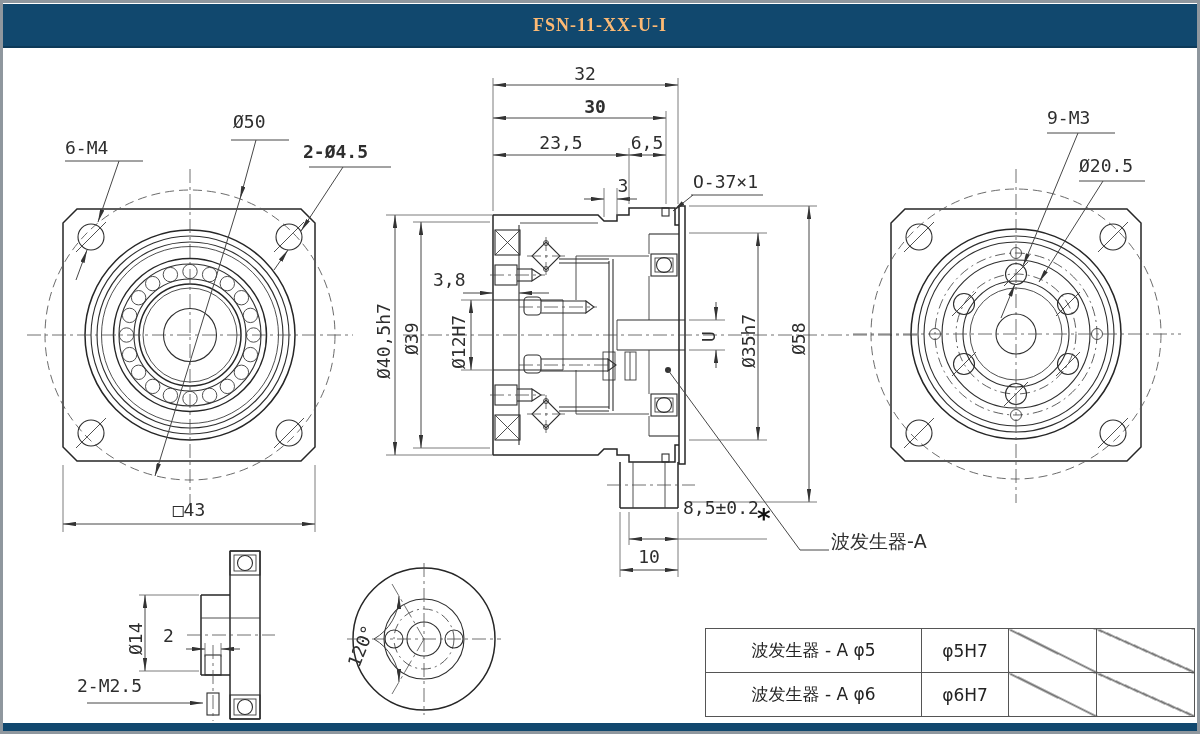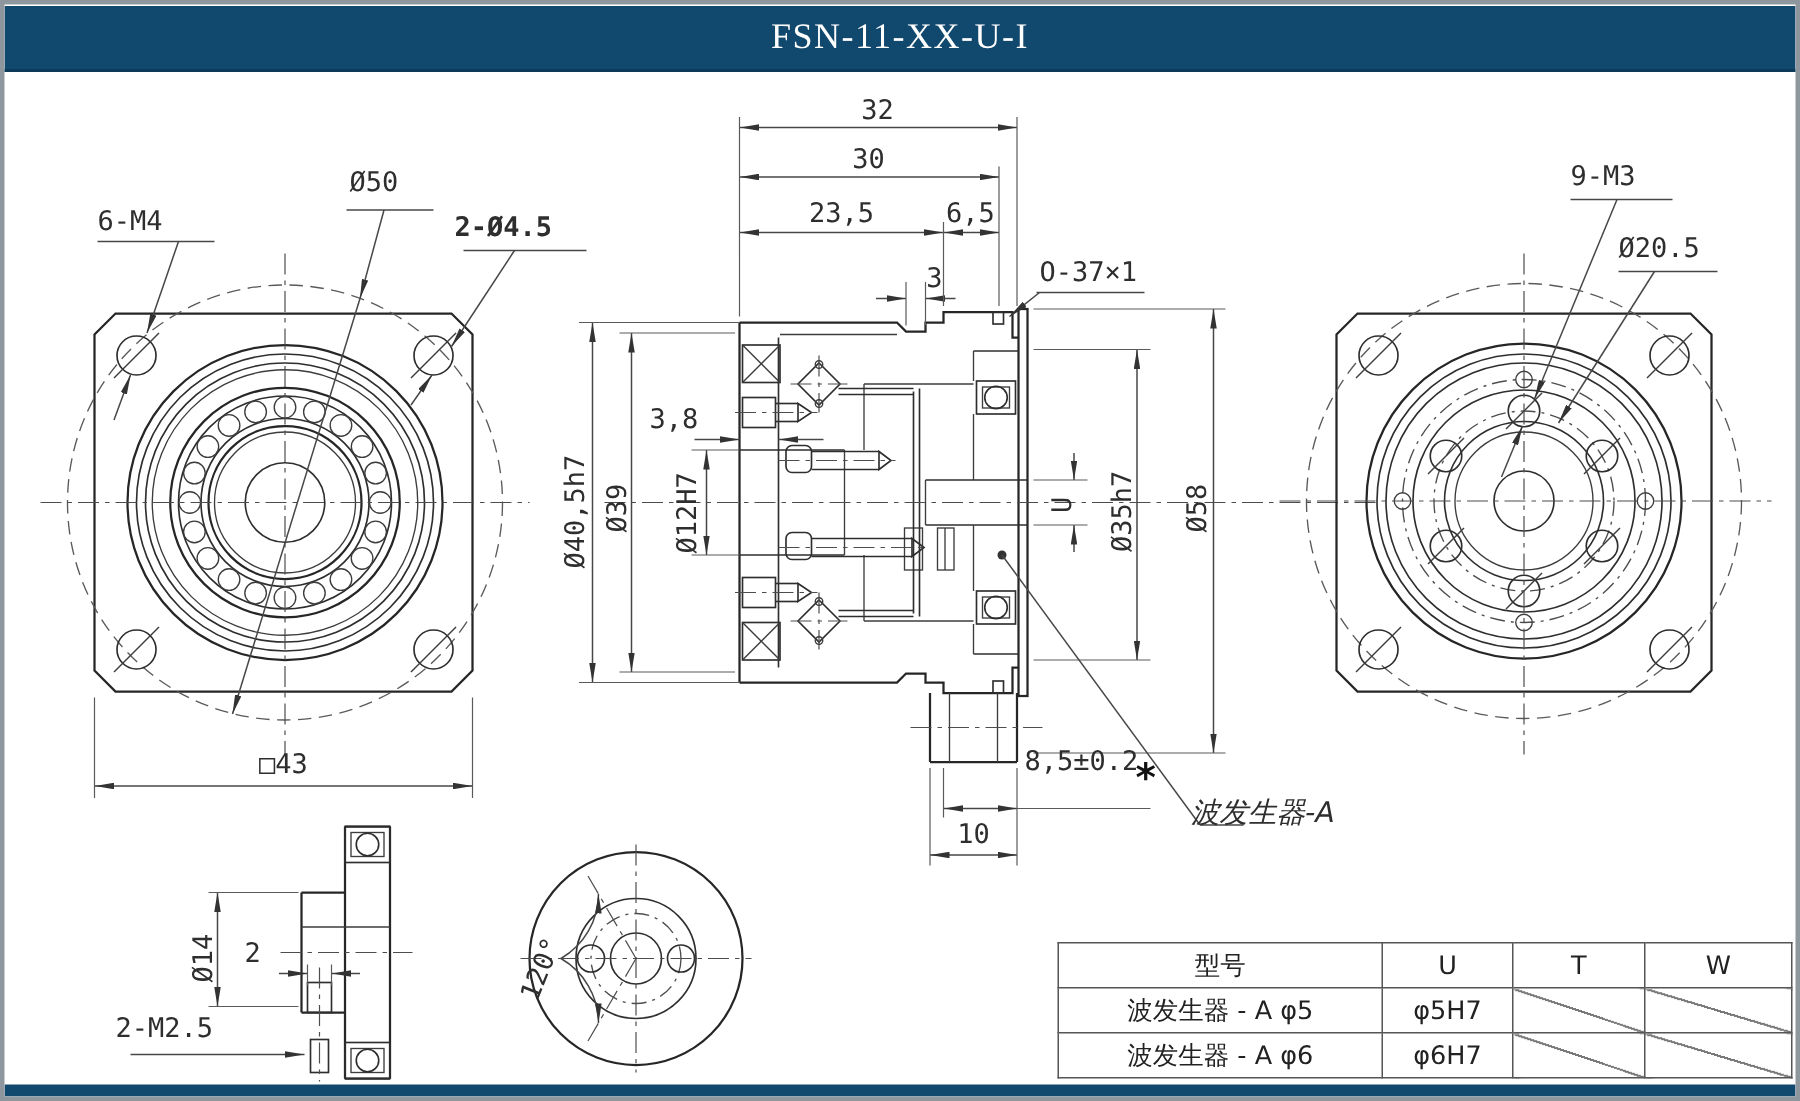--- a/index.html
+++ b/index.html
@@ -1,22 +1,22 @@
 <!DOCTYPE html>
 <html><head>
 <meta charset="utf-8">
 <style>
   html,body{margin:0;padding:0;background:#e8e8e8;}
   .page{position:relative;width:1200px;height:734px;background:#ffffff;
         border:3px solid #8f979e;box-sizing:border-box;overflow:hidden;
         font-family:"DejaVu Sans",sans-serif;}
   .titlebar{position:absolute;left:0;top:1px;width:100%;height:42px;background:#11486e;
             border-bottom:2px solid #0d3a59;display:flex;align-items:center;justify-content:center;}
-  .titlebar .t{color:#ffffff;font-family:"Liberation Serif",serif;font-weight:normal;
-               font-size:24px;letter-spacing:1px;}
+  .titlebar .t{color:#fdba74;font-family:"Liberation Serif",serif;font-weight:bold;
+               font-size:18px;letter-spacing:1px;}
   .footbar{position:absolute;left:0;bottom:0;width:100%;height:8px;background:#11486e;}
   svg{position:absolute;left:0;top:0;}
   .lbl{position:absolute;font-family:"DejaVu Sans Mono","DejaVu Sans",monospace;
        font-size:18px;color:#2e2e2e;white-space:nowrap;line-height:1;}
   .c{text-align:center;}
   .rot{transform-origin:0 0;transform:rotate(-90deg);}
   .rot68{transform-origin:0 0;transform:rotate(-68deg);}
   .cjk{font-family:"DejaVu Sans",sans-serif;font-size:19px;color:#2e2e2e;}
   .star{font-size:26px;font-weight:bold;color:#111;}
   table.spec{position:absolute;left:702px;top:625px;width:489px;height:89px;
@@ -358,60 +358,54 @@
       <line class="cl" x1="421" y1="560" x2="421" y2="712"></line>
     </g>
   </svg>
 
   <span class="lbl" style="left:62px;top:136px;">6-M4</span>
   <span class="lbl" style="left:230px;top:110px;">Ø50</span>
   <span class="lbl" style="left:300px;top:140px;font-weight:bold;">2-Ø4.5</span>
   <span class="lbl c" style="left:146px;top:498px;width:80px;">□43</span>
 
   <span class="lbl c" style="left:562px;top:62px;width:40px;">32</span>
-  <span class="lbl c" style="left:556px;top:95px;width:40px;">30</span>
+  <span class="lbl c" style="left:572px;top:95px;width:40px;font-weight:bold;">30</span>
   <span class="lbl c" style="left:535px;top:131px;width:46px;">23,5</span>
   <span class="lbl c" style="left:626px;top:131px;width:36px;">6,5</span>
   <span class="lbl c" style="left:612px;top:174px;width:16px;">3</span>
   <span class="lbl" style="left:690px;top:170px;">O-37×1</span>
   <span class="lbl" style="left:430px;top:268px;">3,8</span>
   <span class="lbl rot" style="left:372px;top:376px;">Ø40,5h7</span>
   <span class="lbl rot" style="left:400px;top:352px;">Ø39</span>
   <span class="lbl rot" style="left:447px;top:366px;">Ø12H7</span>
   <span class="lbl rot" style="left:697px;top:339px;">U</span>
   <span class="lbl rot" style="left:737px;top:365px;">Ø35h7</span>
   <span class="lbl rot" style="left:787px;top:352px;">Ø58</span>
   <span class="lbl" style="left:680px;top:496px;">8,5±0.2</span>
   <span class="lbl star" style="left:753px;top:503px;position:absolute;">*</span>
   <span class="lbl c" style="left:631px;top:545px;width:30px;">10</span>
-  <span class="cjk" style="position:absolute;left:791px;top:526px;font-style:italic;">波发生器-A</span>
+  <span class="cjk" style="position:absolute;left:828px;top:526px;">波发生器-A</span>
 
   <span class="lbl" style="left:1044px;top:106px;">9-M3</span>
   <span class="lbl" style="left:1076px;top:154px;">Ø20.5</span>
 
   <span class="lbl rot" style="left:124px;top:652px;">Ø14</span>
   <span class="lbl" style="left:160px;top:624px;">2</span>
   <span class="lbl" style="left:74px;top:674px;">2-M2.5</span>
 
   <span class="lbl rot68" style="left:342px;top:660px;">120°</span>
 
   <table class="spec">
     <colgroup>
         <col style="width:216px">
         <col style="width:87px">
         <col style="width:88px">
         <col style="width:98px">
       </colgroup>
     <tbody>
-        <tr>
-      <th>型号</th>
-      <th>U</th>
-      <th>T</th>
-      <th>W</th>
-    </tr>
     <tr>
       <td>波发生器 - A φ5</td>
       <td>φ5H7</td>
       <td class="diag"></td>
       <td class="diag"></td>
     </tr>
     <tr>
       <td>波发生器 - A φ6</td>
       <td>φ6H7</td>
       <td class="diag"></td>

